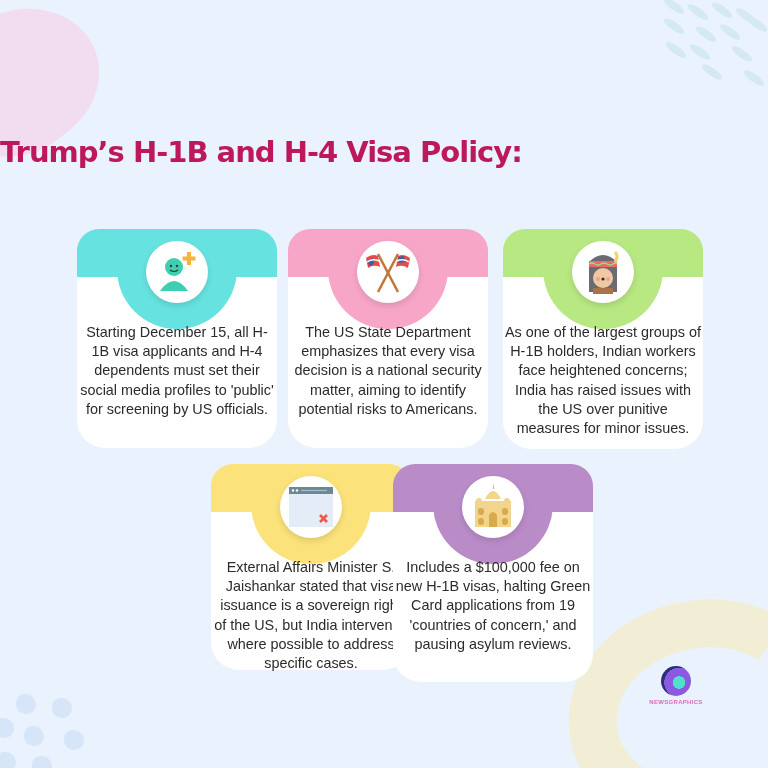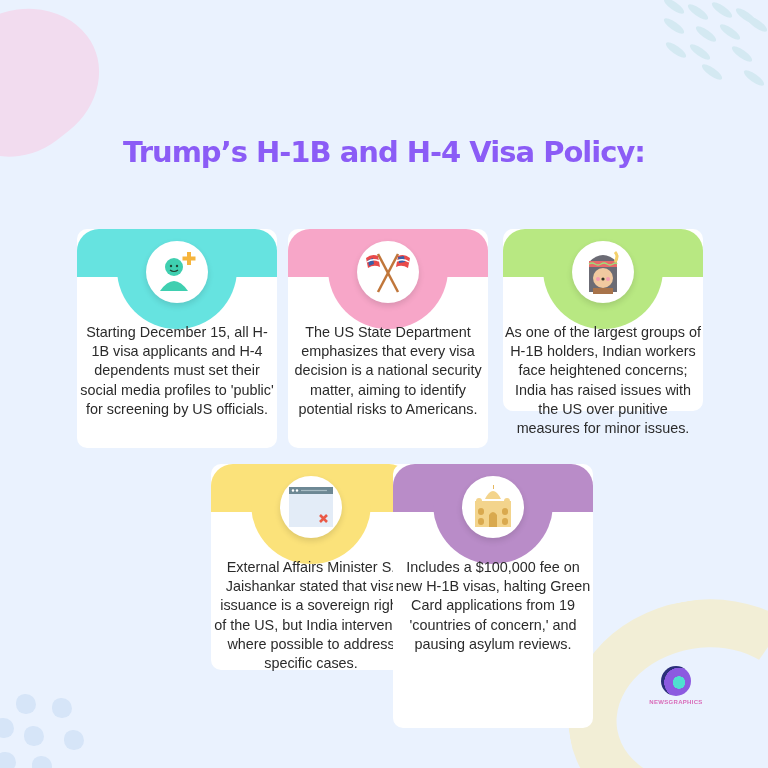--- a/index.html
+++ b/index.html
@@ -2,22 +2,22 @@
 <html><head>
 <meta charset="utf-8">
 <style>
   html, body { margin:0; padding:0; }
   body { width:768px; height:768px; background:#eaf2fe; position:relative; overflow:hidden; font-family:"Liberation Sans", sans-serif; }
   .deco { position:absolute; }
   .blob-pink { left:-60px; top:10px; width:160px; height:140px; background:#f2dcef; border-radius:50% 60% 50% 50%; transform:rotate(-38deg); }
   .blob-yellow { right:-70px; top:600px; width:270px; height:230px; border:48px solid #f2eed6; border-radius:50%; border-bottom-color:transparent; border-right-color:transparent; transform:rotate(-10deg); box-sizing:border-box; }
   .dash { position:absolute; width:24px; height:8px; background:#d4e9f2; border-radius:50%; transform:rotate(35deg); }
   .dot { position:absolute; width:20px; height:20px; background:#d6e5f8; border-radius:45% 55% 50% 50%; }
-  .title { position:absolute; left:0; right:0; top:133px; text-align:center; font-family:"DejaVu Sans", sans-serif; font-weight:bold; font-size:29px; line-height:38px; color:#8b5cf6; letter-spacing:-1px; }
-  .card { position:absolute; width:200px; background:#fff; border-radius:10px; overflow:visible; }
+  .title { position:absolute; left:0; right:0; top:133px; text-align:left; font-family:"DejaVu Sans", sans-serif; font-weight:bold; font-size:29px; line-height:38px; color:#be185d; letter-spacing:-1px; }
+  .card { position:absolute; width:200px; background:#fff; border-radius:28px; overflow:visible; }
   .card .band { position:absolute; left:0; top:0; width:100%; height:48px; border-radius:22px 22px 0 0; }
   .card .notch { position:absolute; left:50%; top:0; transform:translateX(-50%); width:120px; height:100px; border-radius:0 0 60px 60px; }
   .card .iconc { position:absolute; left:50%; top:12px; transform:translateX(-50%); width:62px; height:62px; background:#fff; border-radius:50%; box-shadow:0 3px 6px rgba(0,0,0,0.12); display:flex; align-items:center; justify-content:center; }
   .card .text { position:absolute; left:2px; right:2px; top:94px; text-align:center; font-size:14.4px; line-height:19.2px; color:#2b2b2b; }
   .logo { position:absolute; left:641px; top:666px; width:70px; text-align:center; }
   .logo .globe { width:30px; height:30px; margin:0 auto; border-radius:50%; background:radial-gradient(circle at 60% 55%, #4fe0d0 0 25%, #8c5ae0 26% 60%, #2b2f7a 61%); }
   .logo .lt { font-size:6px; font-weight:bold; color:#d96ab8; letter-spacing:0.3px; margin-top:3px; }
 </style>
 </head>
 <body>
@@ -83,21 +83,21 @@
       <path d="M4 12 l5 -2 l1 6 l-5 2 z" fill="#3a5fa8"></path>
       <path d="M3 14 q6 -4 12 -1" stroke="#fff" stroke-width="1.4" fill="none"></path>
       <path d="M34 8 q6 -3 12 2 l-2 10 q-6 -4 -12 -1 z" fill="#e84a4a"></path>
       <path d="M34 9 l6 -1 l1 6 l-6 1 z" fill="#3a5fa8"></path>
       <path d="M45 14 q-6 -4 -12 -1" stroke="#fff" stroke-width="1.4" fill="none"></path>
     </svg>
   </div>
   <div class="text">The US State Department emphasizes that every visa decision is a national security matter, aiming to identify potential risks to Americans.</div>
 </div>
 
-<div class="card" style="left:503px;top:229px;height:182px;">
+<div class="card" style="left:503px;top:229px;height:220px;">
   <div class="band" style="background:#b8e882"></div>
   <div class="notch" style="background:#b8e882"></div>
   <div class="iconc">
     <svg width="48" height="48" viewBox="0 0 48 48">
       <path d="M10 14 q14 -14 28 0 l0 30 l-28 0 z" fill="#6b6b74"></path>
       <rect x="10" y="13" width="28" height="6" fill="#e86a6a"></rect>
       <path d="M10 16 q3 -2 6 0 t6 0 t6 0 t6 0 t4 0" stroke="#9be07a" stroke-width="1.3" fill="none"></path>
       <path d="M36 4 q4 4 0 10" stroke="#f4d06a" stroke-width="3" fill="none"></path>
       <ellipse cx="24" cy="30" rx="10" ry="10" fill="#f1c9a0"></ellipse>
       <circle cx="19" cy="31" r="2" fill="#f59ab0"></circle>
@@ -118,21 +118,21 @@
       <rect x="2" y="4" width="44" height="7" fill="#6d8894"></rect>
       <circle cx="6" cy="7.5" r="1.2" fill="#fff"></circle>
         <circle cx="10" cy="7.5" r="1.2" fill="#fff"></circle>
       <line x1="14" y1="7.5" x2="40" y2="7.5" stroke="#a8bcc4" stroke-width="1.2"></line>
       <path d="M33 32 l7 7 M40 32 l-7 7" stroke="#ea5a47" stroke-width="2.6"></path>
     </svg>
   </div>
   <div class="text">External Affairs Minister S. Jaishankar stated that visa issuance is a sovereign right of the US, but India intervenes where possible to address specific cases.</div>
 </div>
 
-<div class="card" style="left:393px;top:464px;height:264px;">
+<div class="card" style="left:393px;top:464px;height:218px;">
   <div class="band" style="background:#b98cc8"></div>
   <div class="notch" style="background:#b98cc8"></div>
   <div class="iconc">
     <svg width="48" height="48" viewBox="0 0 48 48">
       <path d="M16 16 q8 -16 16 0 z" fill="#f3d48c"></path>
       <rect x="24" y="2" width="1" height="4" fill="#e6b860"></rect>
       <circle cx="10" cy="18" r="3" fill="#f3d48c"></circle>
         <circle cx="38" cy="18" r="3" fill="#f3d48c"></circle>
       <rect x="6" y="18" width="36" height="26" fill="#f3d48c"></rect>
       <path d="M20 44 l0 -12 q4 -6 8 0 l0 12 z" fill="#d9a94e"></path>

